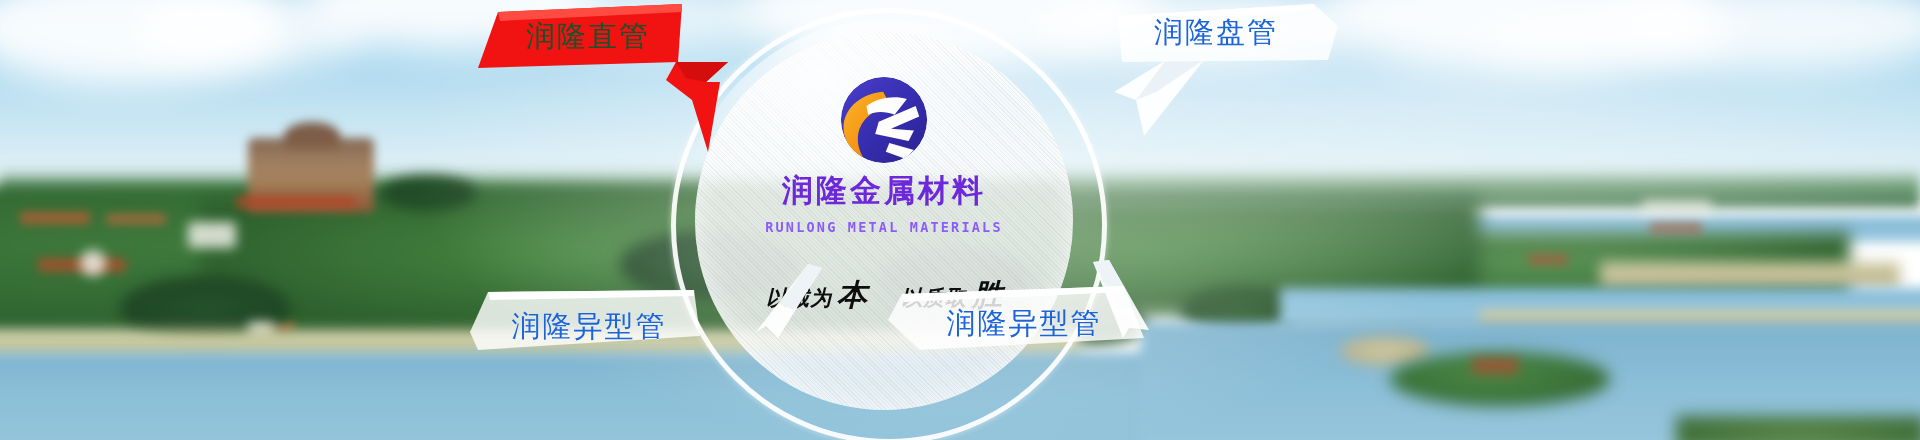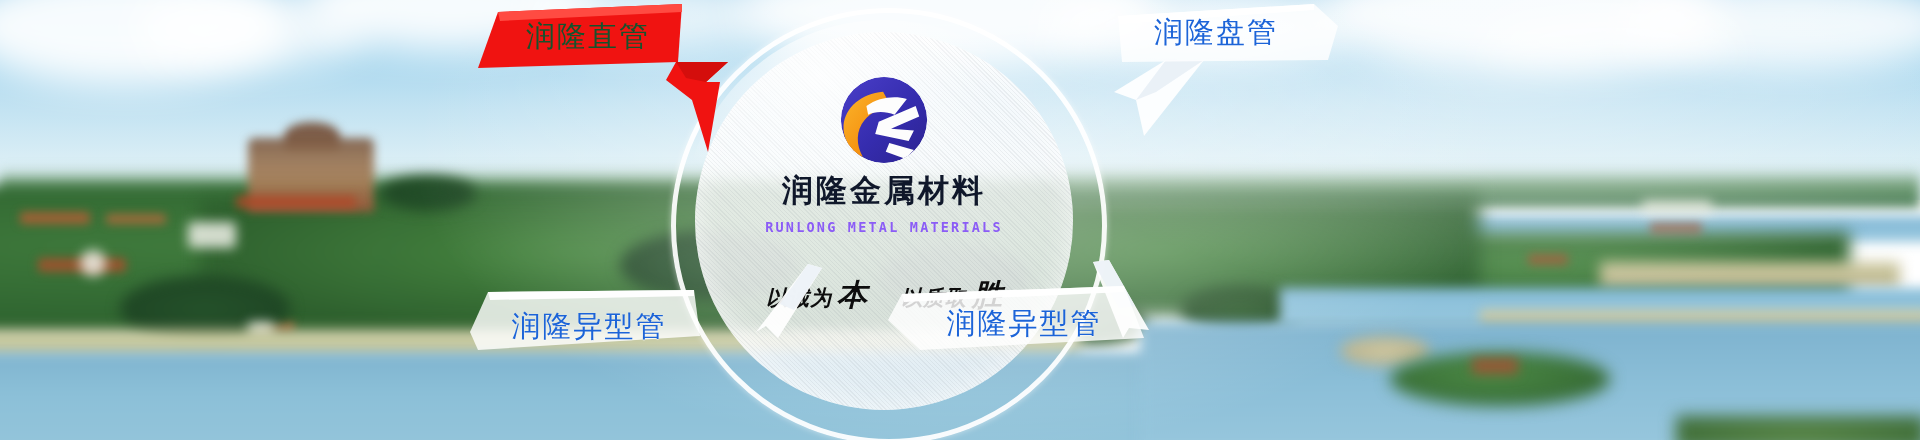--- a/index.html
+++ b/index.html
@@ -303,21 +303,21 @@
   }
   .logo-mark {
     margin-top: 44px;
     width: 88px;
     height: 88px;
   }
   .brand-cn {
     margin-top: 6px;
     font-size: 31px;
     letter-spacing: 3px;
-    color: #0f172a;
+    color: #6d28d9;
     font-weight: 700;
     font-family: "DejaVu Sans", "Liberation Sans", sans-serif;
   }
   .brand-en {
     margin-top: 7px;
     font-size: 13.5px;
     letter-spacing: 2.2px;
     color: #8b5cf6;
     font-weight: 700;
     font-family: "DejaVu Sans Mono", "Liberation Mono", monospace;

